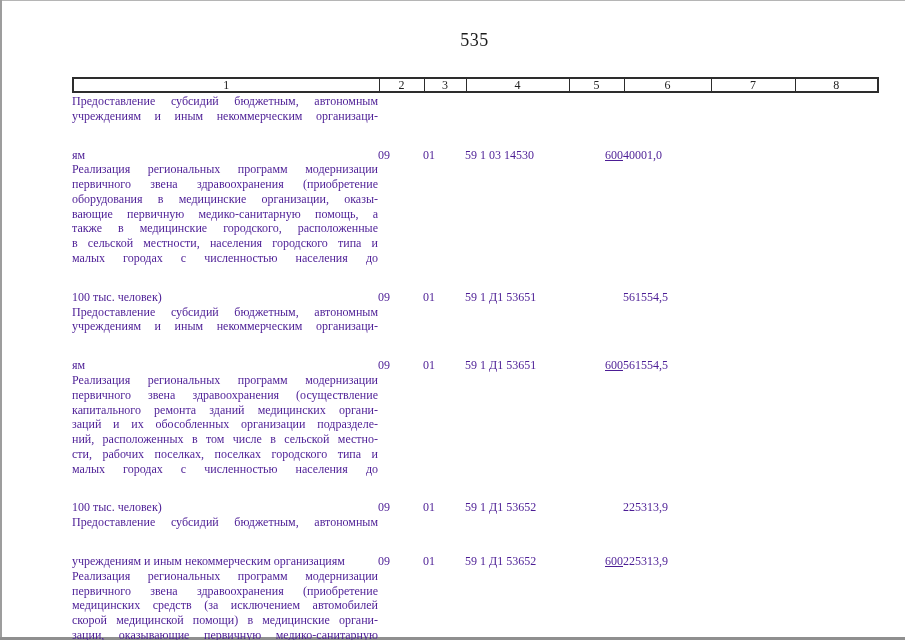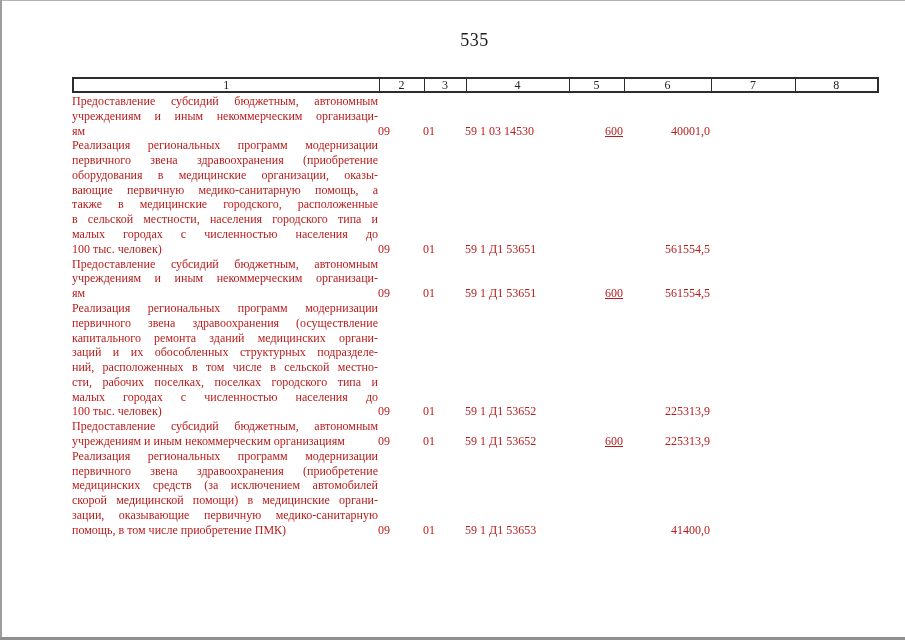--- a/index.html
+++ b/index.html
@@ -40,28 +40,28 @@
     color: #222;
   }
 
   
   table.bdy { border-collapse: collapse; margin-top: 1px; }
   table.bdy td {
     padding: 0;
     vertical-align: bottom;
     font-size: 12px;
     line-height: 14.78px;
-    color: #b91c1c;
+    color: #4c1d95;
   }
   td.c1 { padding-left: 2px; }
   .jline { text-align: justify; text-align-last: justify; -moz-text-align-last: justify; }
-  .jline.last { text-align-last: left; -moz-text-align-last: left; }
+  .jline.last { text-align-last: left; margin-top: 24px; -moz-text-align-last: left; }
   td.c2, td.c3, td.c4 { text-align: left; }
   td.c5 { text-align: right; padding-right: 1px; text-decoration: underline; }
-  td.c6 { text-align: right; padding-right: 12px; }
+  td.c6 { text-align: left; padding-right: 12px; }
   td.c7, td.c8 { text-align: center; }
 </style>
 </head>
 <body>
 
 <div class="edge edge-top"></div>
 <div class="edge edge-left"></div>
 <div class="edge edge-bottom"></div>
 
 <div class="page-number">535</div>
@@ -149,21 +149,21 @@
           <td class="c5">600</td>
           <td class="c6">561554,5</td>
           <td class="c7"></td>
           <td class="c8"></td>
         </tr>
         <tr>
           <td class="c1">
             <div class="jline">Реализация региональных программ модернизации</div>
             <div class="jline">первичного звена здравоохранения (осуществление</div>
             <div class="jline">капитального ремонта зданий медицинских органи-</div>
-            <div class="jline">заций и их обособленных структурных подразделе-</div>
+            <div class="jline">заций и их обособленных организации подразделе-</div>
             <div class="jline">ний, расположенных в том числе в сельской местно-</div>
             <div class="jline">сти, рабочих поселках, поселках городского типа и</div>
             <div class="jline">малых городах с численностью населения до</div>
             <div class="jline last">100 тыс. человек)</div>
           </td>
           <td class="c2">09</td>
           <td class="c3">01</td>
           <td class="c4">59 1 Д1 53652</td>
           <td class="c5"></td>
           <td class="c6">225313,9</td>

